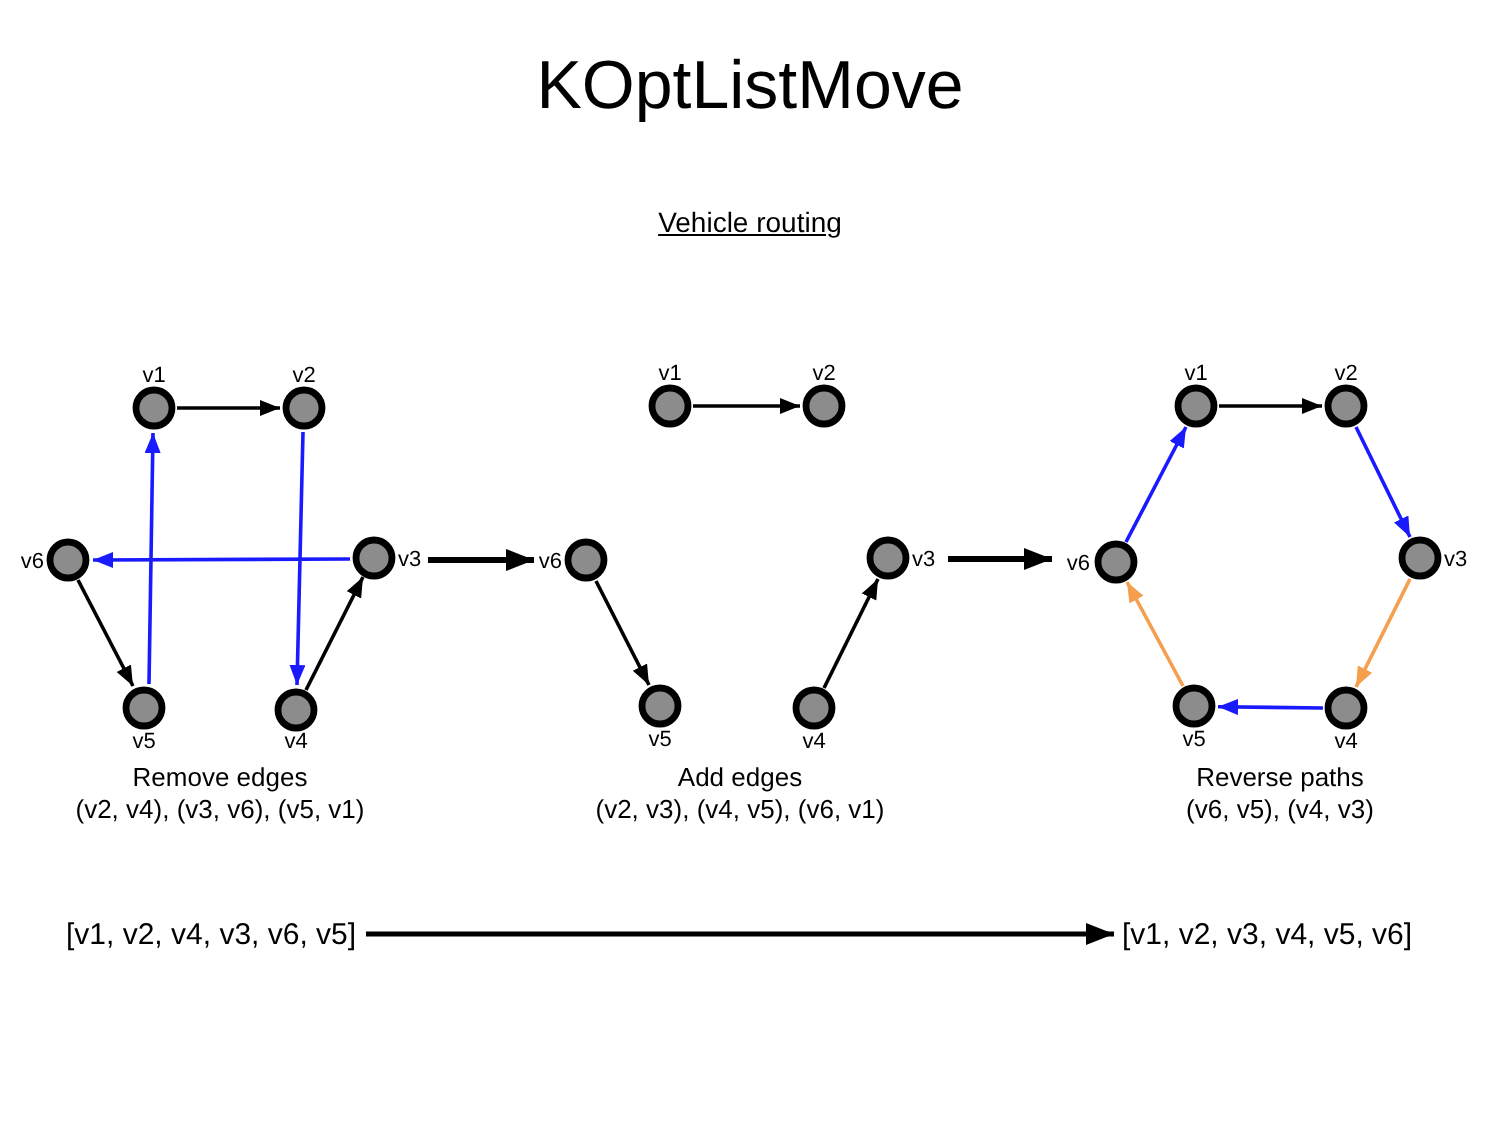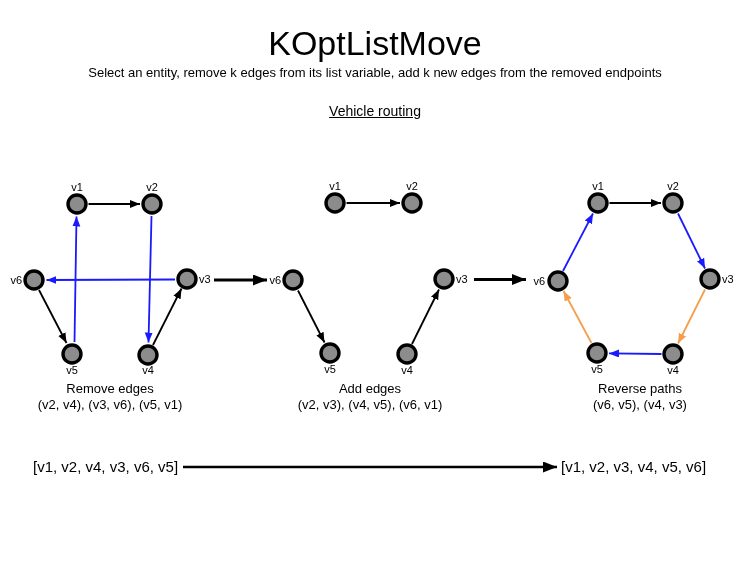--- a/index.html
+++ b/index.html
@@ -25,21 +25,20 @@
   .enda{text-anchor:end;}
   .caption{font-size:13px;font-family:"Liberation Sans",sans-serif;fill:#000;text-anchor:middle;}
   .route{font-size:15px;font-family:"Liberation Sans",sans-serif;fill:#000;}
 </style>
 </head>
 <body>
 
 <div class="page">
 
   <div class="hdr title">KOptListMove</div>
-  <div class="hdr subtitle">Select an entity, remove k edges from its list variable, add k new edges from the removed endpoints</div>
   <div class="hdr scenario">Vehicle routing</div>
 
   <svg width="750" height="563" viewBox="0 0 750 563">
     <defs>
       <marker id="ar-k" markerUnits="userSpaceOnUse" markerWidth="12" markerHeight="10" refX="10" refY="4" orient="auto">
         <path d="M0,0 L10,4 L0,8 Z" class="fk"></path>
       </marker>
       <marker id="ar-b" markerUnits="userSpaceOnUse" markerWidth="12" markerHeight="10" refX="10" refY="4" orient="auto">
         <path d="M0,0 L10,4 L0,8 Z" class="fb"></path>
       </marker>

